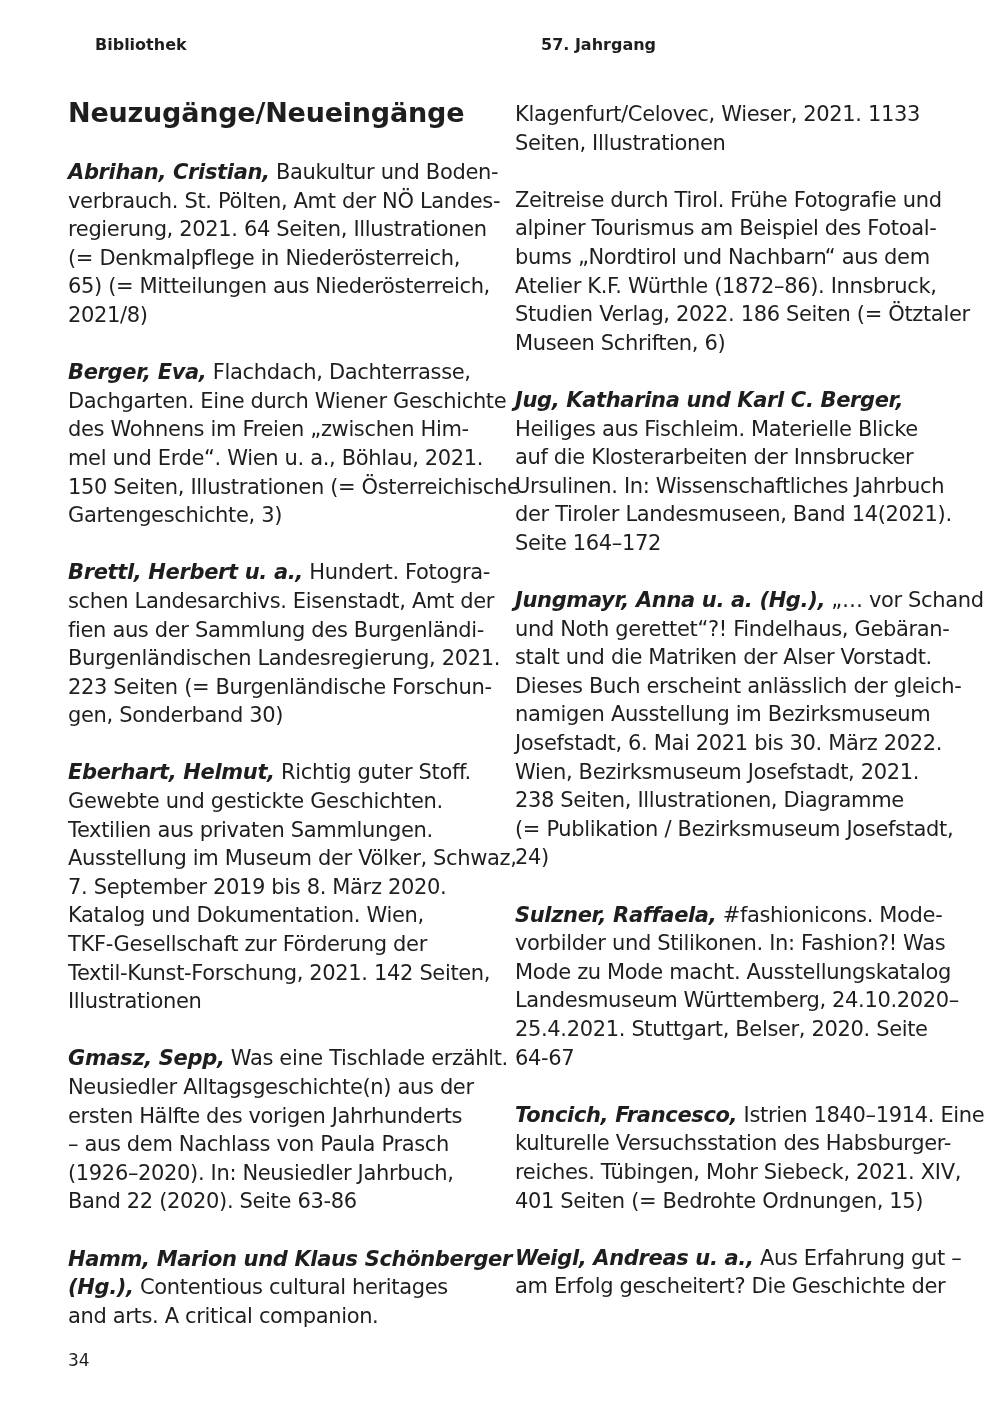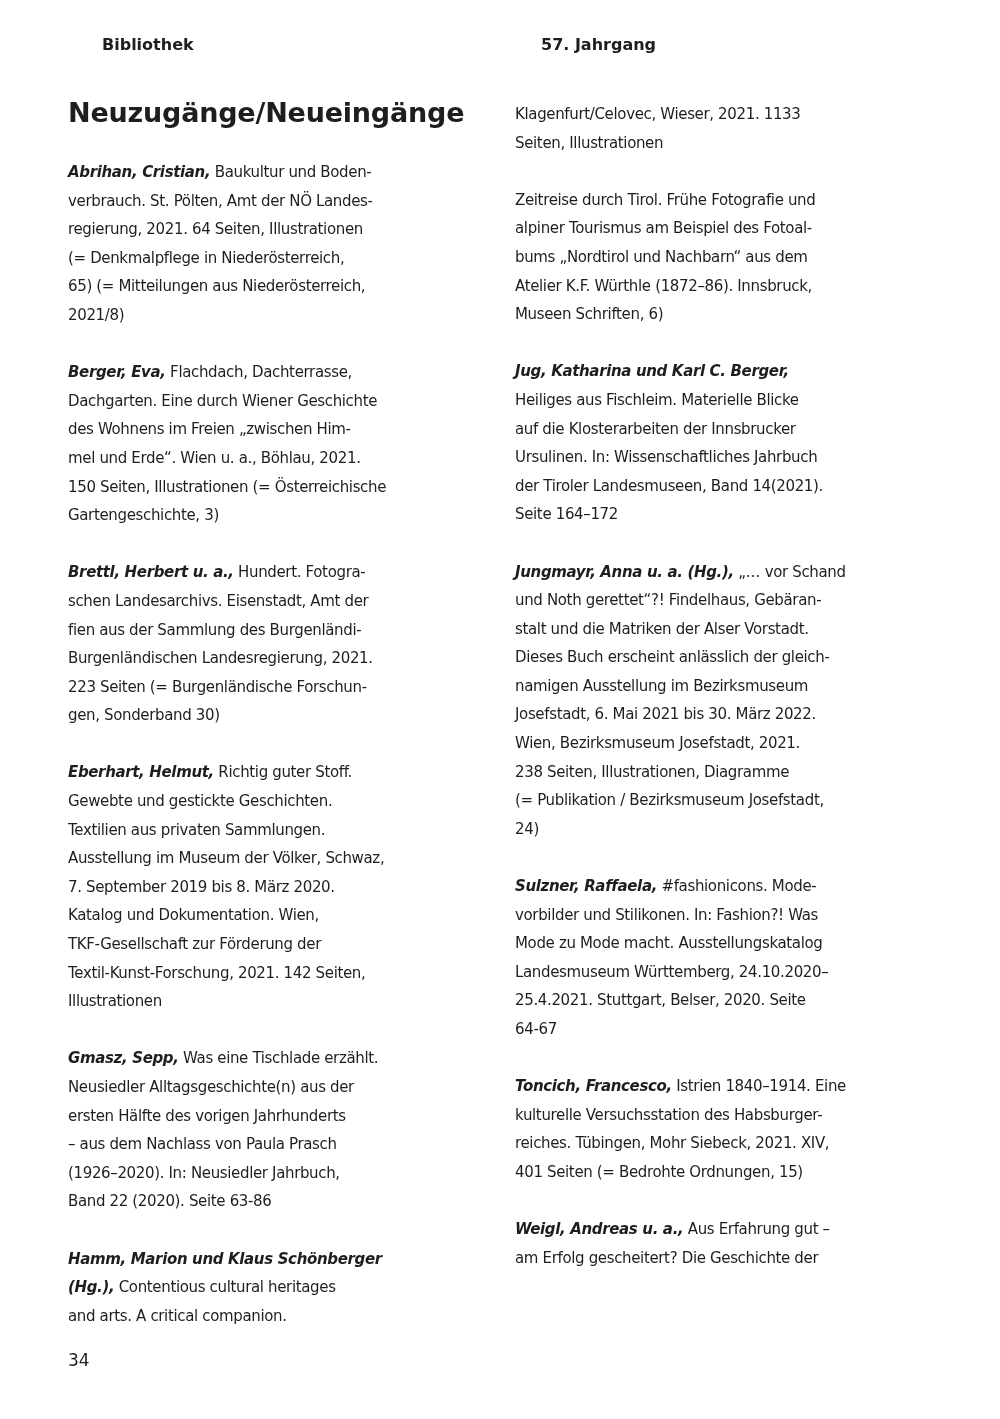--- a/index.html
+++ b/index.html
@@ -4,33 +4,33 @@
   <style>
     html, body { margin: 0; padding: 0; background: #ffffff; }
     body {
       width: 1000px; height: 1419px; position: relative; overflow: hidden;
       font-family: "DejaVu Sans", "Liberation Sans", sans-serif;
       color: #1e1e1e;
     }
     .running-head {
       position: absolute; top: 34px; font-size: 16px; line-height: 22px;
     }
-    .rh-left { left: 95px; font-weight: bold; margin-left: 7px; }
+    .rh-left { left: 95px; font-weight: bold; }
     .rh-right { left: 541px; font-weight: bold; }
     .column {
       position: absolute; top: 98px; width: 430px;
     }
     .col-left { left: 68px; }
     .col-right { left: 515px; }
     .section-title {
       margin: 0 0 30px 0; font-size: 27px; line-height: 30px; font-weight: bold;
       letter-spacing: -0.2px;
     }
     .entry {
-      margin: 0 0 28.6px 0; font-size: 15px; line-height: 28.6px;
+      margin: 0 0 28.6px 0; font-size: 21px; line-height: 28.6px;
       letter-spacing: -0.35px; white-space: nowrap;
     }
     .entry .author { font-weight: bold; font-style: italic; }
     .entry .line { display: block; }
     .col-right .entry:first-child { margin-top: 2px; }
     .page-number {
       position: absolute; left: 68px; top: 1349px; font-size: 17px; font-weight: normal;
       line-height: 22px;
     }
   </style>
@@ -98,20 +98,21 @@
   <div id="right-entries">
       <p class="entry">
         <span class="line"><span>Klagenfurt/Celovec, Wieser, 2021. 1133</span></span>
         <span class="line"><span>Seiten, Illustrationen</span></span>
       </p>
       <p class="entry">
         <span class="line"><span>Zeitreise durch Tirol. Frühe Fotografie und</span></span>
         <span class="line"><span>alpiner Tourismus am Beispiel des Fotoal-</span></span>
         <span class="line"><span>bums „Nordtirol und Nachbarn“ aus dem</span></span>
         <span class="line"><span>Atelier K.F. Würthle (1872–86). Innsbruck,</span></span>
+        <span class="line"><span>Studien Verlag, 2022. 186 Seiten (= Ötztaler</span></span>
         <span class="line"><span>Museen Schriften, 6)</span></span>
       </p>
       <p class="entry">
         <span class="line"><span class="author">Jug, Katharina und Karl C. Berger,</span></span>
         <span class="line"><span>Heiliges aus Fischleim. Materielle Blicke</span></span>
         <span class="line"><span>auf die Klosterarbeiten der Innsbrucker</span></span>
         <span class="line"><span>Ursulinen. In: Wissenschaftliches Jahrbuch</span></span>
         <span class="line"><span>der Tiroler Landesmuseen, Band 14(2021).</span></span>
         <span class="line"><span>Seite 164–172</span></span>
       </p>

